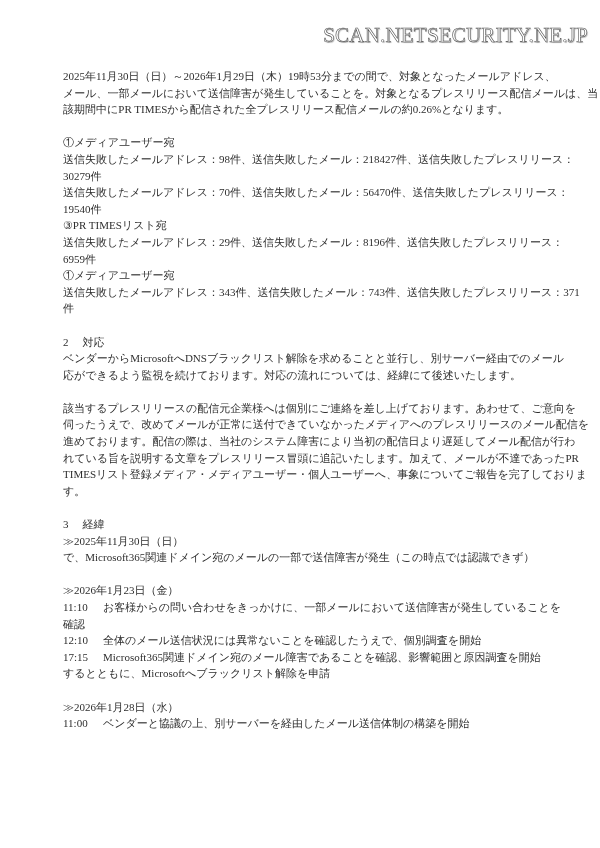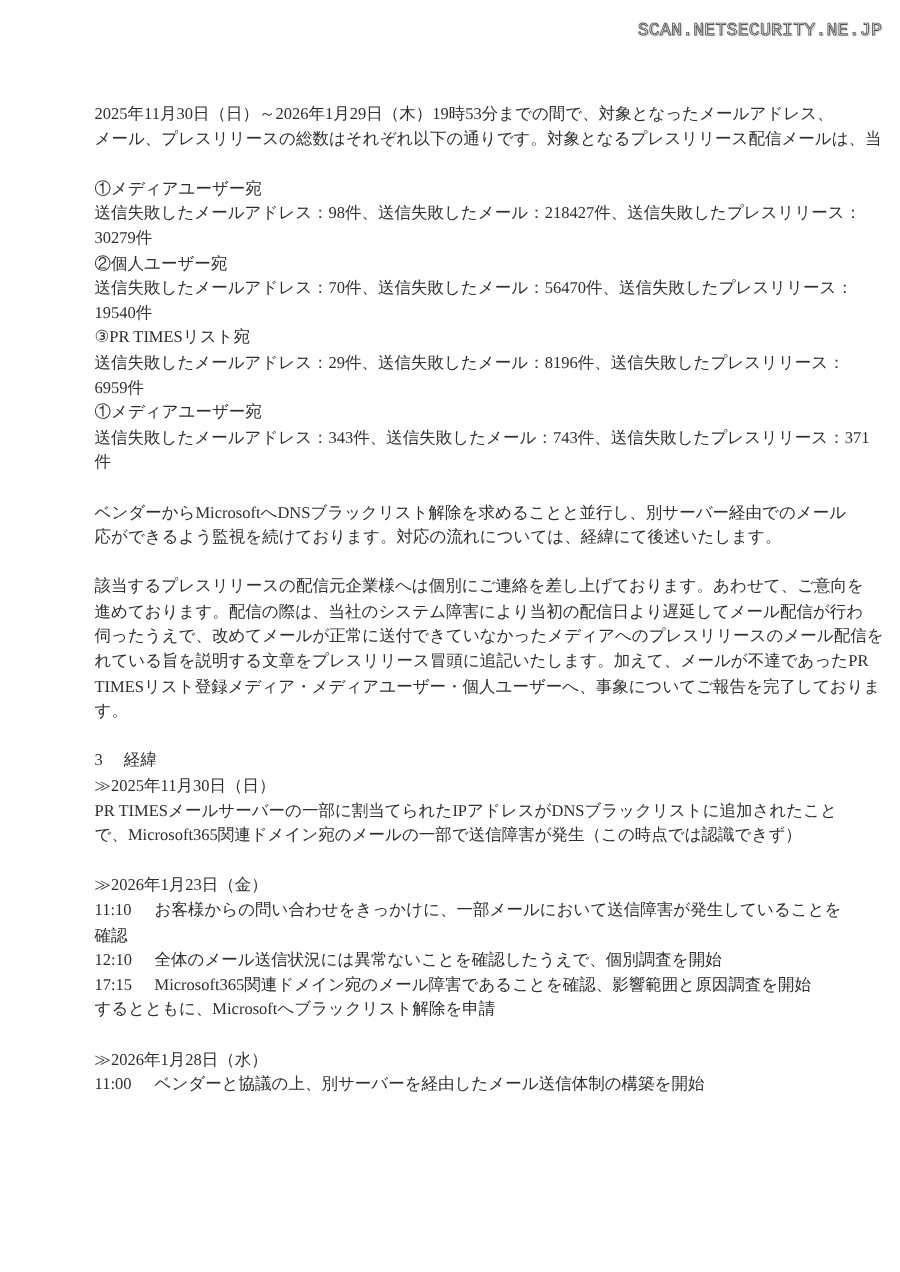--- a/index.html
+++ b/index.html
@@ -1,81 +1,83 @@
 <!DOCTYPE html>
 <html><head>
 <meta charset="utf-8">
 <style>
   html, body { margin: 0; padding: 0; background: #ffffff; }
   body { width: 600px; height: 848px; position: relative; overflow: hidden;
          font-family: "Liberation Serif", "DejaVu Serif", serif; color: #2e2e2e; }
-  .watermark { position: absolute; top: 13px; right: 12px; font-family: Liberation Mono, monospace;
-               font-size: 12px; letter-spacing: 0.2px; color: #ffffff;
+  .watermark { position: absolute; top: 23px; right: 12px; font-family: Liberation Serif, serif;
+               font-size: 21px; letter-spacing: 0.2px; color: #ffffff;
                -webkit-text-stroke: 0.6px #555; text-shadow: 1px 1px 1px #bbb; font-weight: normal; }
   .doc { position: absolute; left: 63px; top: 68px; width: 470px; font-size: 11px; line-height: 16.6px; }
   .line { white-space: nowrap; height: 16.6px; overflow: visible; }
   .blank { height: 16.6px; }
   .gap { display: inline-block; width: 14px; }
   .time { display: inline-block; width: 40px; }
 </style>
 </head>
 <body>
 
 <div class="watermark">SCAN.NETSECURITY.NE.JP</div>
 
 <div class="doc">
   <div>
     <div class="line">2025年11月30日（日）～2026年1月29日（木）19時53分までの間で、対象となったメールアドレス、</div>
-    <div class="line">メール、プレスリリースの総数はそれぞれ以下の通りです。対象となるプレスリリース配信メールは、当</div>
+    <div class="line">メール、一部メールにおいて送信障害が発生していることを。対象となるプレスリリース配信メールは、当</div>
+    <div class="line">該期間中にPR TIMESから配信された全プレスリリース配信メールの約0.26%となります。</div>
   </div>
   <div class="blank"></div>
 
   <div>
     <div class="line">①メディアユーザー宛</div>
     <div class="line">送信失敗したメールアドレス：98件、送信失敗したメール：218427件、送信失敗したプレスリリース：</div>
     <div class="line">30279件</div>
   </div>
   <div>
-    <div class="line">②個人ユーザー宛</div>
     <div class="line">送信失敗したメールアドレス：70件、送信失敗したメール：56470件、送信失敗したプレスリリース：</div>
     <div class="line">19540件</div>
   </div>
   <div>
     <div class="line">③PR TIMESリスト宛</div>
     <div class="line">送信失敗したメールアドレス：29件、送信失敗したメール：8196件、送信失敗したプレスリリース：</div>
     <div class="line">6959件</div>
   </div>
   <div>
     <div class="line">①メディアユーザー宛</div>
     <div class="line">送信失敗したメールアドレス：343件、送信失敗したメール：743件、送信失敗したプレスリリース：371</div>
     <div class="line">件</div>
   </div>
   <div class="blank"></div>
 
   <div>
+    <div class="line">
+      <span>2</span><span class="gap"></span><span>対応</span>
+    </div>
     <div class="line">ベンダーからMicrosoftへDNSブラックリスト解除を求めることと並行し、別サーバー経由でのメール</div>
     <div class="line">応ができるよう監視を続けております。対応の流れについては、経緯にて後述いたします。</div>
     <div class="blank"></div>
     <div class="line">該当するプレスリリースの配信元企業様へは個別にご連絡を差し上げております。あわせて、ご意向を</div>
+    <div class="line">伺ったうえで、改めてメールが正常に送付できていなかったメディアへのプレスリリースのメール配信を</div>
     <div class="line">進めております。配信の際は、当社のシステム障害により当初の配信日より遅延してメール配信が行わ</div>
-    <div class="line">伺ったうえで、改めてメールが正常に送付できていなかったメディアへのプレスリリースのメール配信を</div>
     <div class="line">れている旨を説明する文章をプレスリリース冒頭に追記いたします。加えて、メールが不達であったPR</div>
     <div class="line">TIMESリスト登録メディア・メディアユーザー・個人ユーザーへ、事象についてご報告を完了しておりま</div>
     <div class="line">す。</div>
   </div>
   <div class="blank"></div>
 
   <div>
     <div class="line">
       <span>3</span><span class="gap"></span><span>経緯</span>
     </div>
 
     <div>
       <div class="line">≫2025年11月30日（日）</div>
-      <div class="line">PR TIMESメールサーバーの一部に割当てられたIPアドレスがDNSブラックリストに追加されたこと</div>
       <div class="line">で、Microsoft365関連ドメイン宛のメールの一部で送信障害が発生（この時点では認識できず）</div>
     </div>
     <div class="blank"></div>
 
     <div>
       <div class="line">≫2026年1月23日（金）</div>
       <div class="line">
         <span class="time">11:10</span><span>お客様からの問い合わせをきっかけに、一部メールにおいて送信障害が発生していることを</span>
       </div>
       <div class="line">確認</div>

